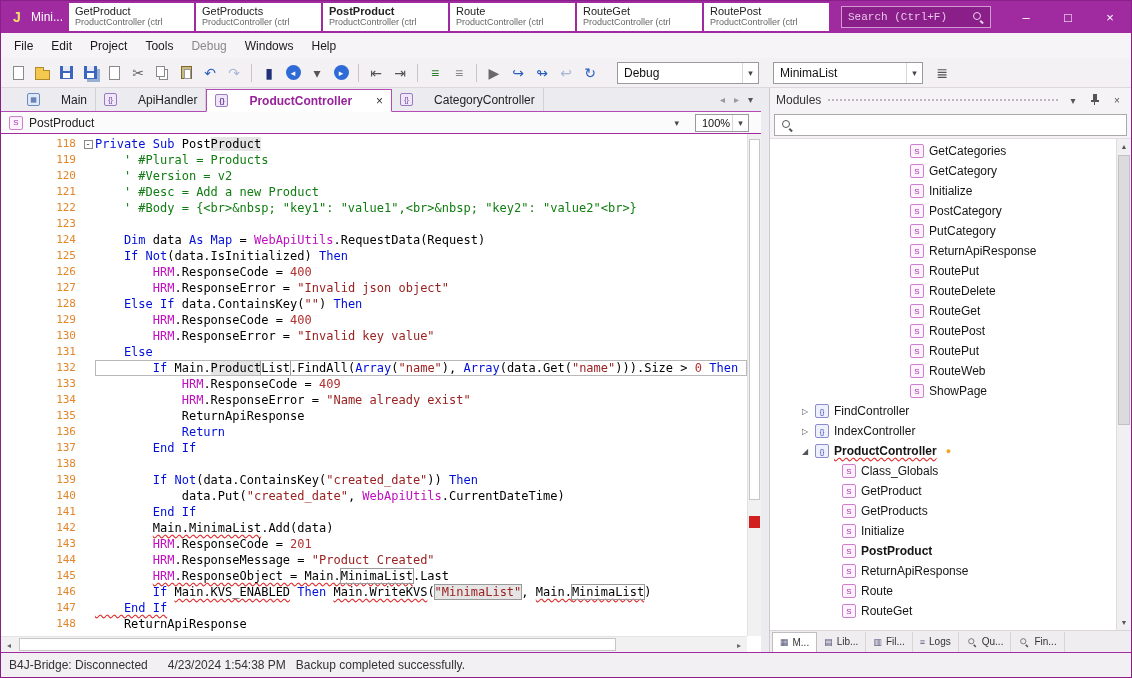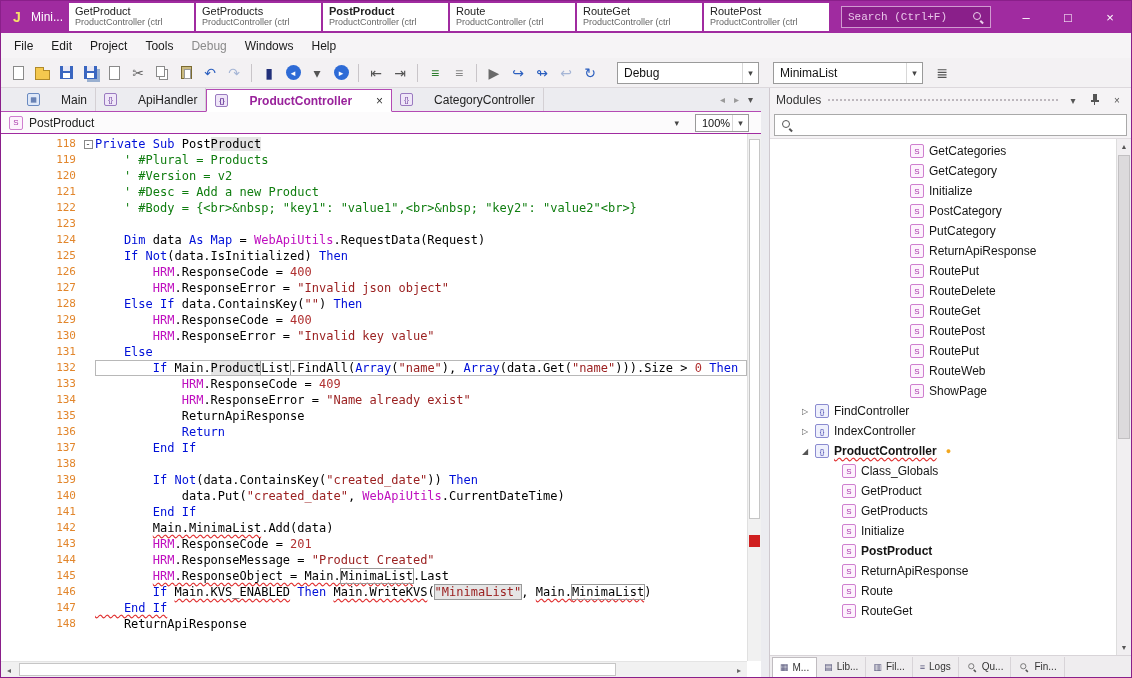--- a/index.html
+++ b/index.html
@@ -456,13 +456,18 @@
             <span class="ptab-label">Qu...</span>
           </div>
           <div class="ptab">
             <span class="mag sm"></span>
             <span class="ptab-label">Fin...</span>
           </div>
         </div>
     </div>
   </div>
 
+  <div class="statusbar">
+    <span>B4J-Bridge: Disconnected</span>
+    <span class="sb-time">4/23/2024 1:54:38 PM</span>
+    <span class="sb-msg">Backup completed successfully.</span>
+  </div>
 </div>
 
 </body></html>

